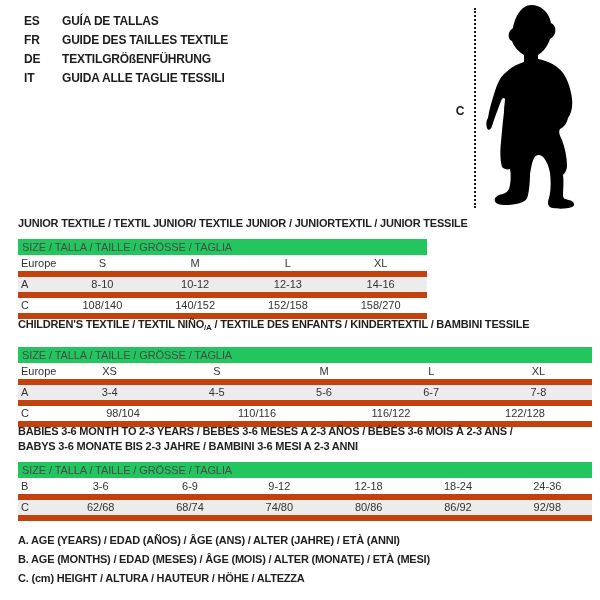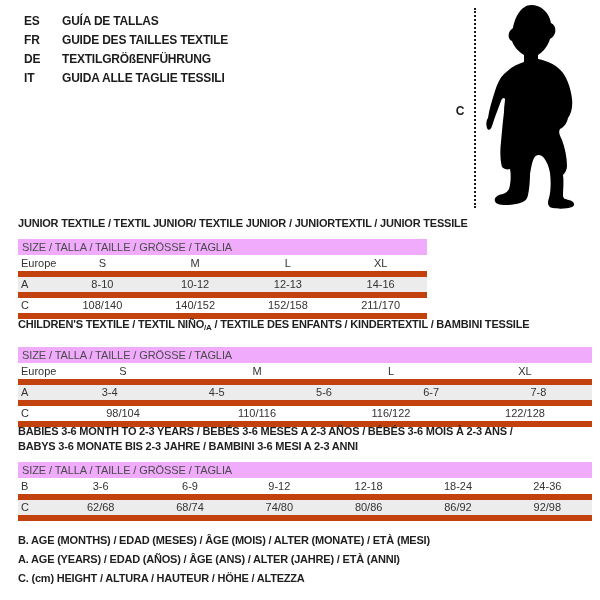--- a/index.html
+++ b/index.html
@@ -16,21 +16,21 @@
   
   .height-line{position:absolute;left:474px;top:8px;height:200px;width:0;border-left:2px dotted #1a1a1a;}
   .height-label{position:absolute;left:452px;top:104px;width:16px;text-align:center;font-size:12px;font-weight:bold;color:#1c1c1c;}
   .baby-svg{position:absolute;left:486px;top:2px;}
   
   .sec-title{position:absolute;left:18px;font-size:11px;font-weight:bold;letter-spacing:-0.2px;color:#1f1f1f;white-space:nowrap;line-height:15px;}
   .sub{font-size:8px;position:relative;top:2px;}
   .size-table{position:absolute;left:18px;}
   .t-narrow{width:409px;}
   .t-wide{width:574px;}
-  .band{height:16px;line-height:16px;background:#f0abfc;color:#4a4a4a;font-size:11px;
+  .band{height:16px;line-height:16px;background:#22c55e;color:#4a4a4a;font-size:11px;
         padding-left:4px;border-bottom:1px solid #ffffff;letter-spacing:-0.1px;}
   .t-row{display:flex;height:15px;line-height:15px;border-bottom:6px solid #c2410c;font-size:11px;color:#333333;}
   .t-row.alt{background:#ececec;}
   .row-label{width:38px;padding-left:3px;box-sizing:border-box;text-align:left;}
   .cell{flex:1;text-align:center;}
   
   .notes{position:absolute;left:18px;top:531px;}
   .note-line{font-size:11px;font-weight:bold;letter-spacing:-0.2px;color:#1f1f1f;line-height:19px;white-space:nowrap;}
 </style>
 </head>
@@ -122,29 +122,30 @@
     <span class="cell">8-10</span>
     <span class="cell">10-12</span>
     <span class="cell">12-13</span>
     <span class="cell">14-16</span>
   </div>
   <div class="t-row">
     <span class="row-label">C</span>
     <span class="cell">108/140</span>
     <span class="cell">140/152</span>
     <span class="cell">152/158</span>
-    <span class="cell">211/170</span>
+    <span class="cell">158/270</span>
   </div>
 </div>
 
 <div class="sec-title" style="top:317px;text-align:center;"><span>CHILDREN'S TEXTILE / TEXTIL NIÑO</span><span class="sub">/A</span><span> / TEXTILE DES ENFANTS / KINDERTEXTIL / BAMBINI TESSILE</span></div>
 <div class="size-table t-wide" style="top:347px;">
   <div class="band">SIZE / TALLA / TAILLE / GRÖSSE / TAGLIA</div>
   <div class="t-row">
     <span class="row-label">Europe</span>
+    <span class="cell">XS</span>
     <span class="cell">S</span>
     <span class="cell">M</span>
     <span class="cell">L</span>
     <span class="cell">XL</span>
   </div>
   <div class="t-row alt">
     <span class="row-label">A</span>
     <span class="cell">3-4</span>
     <span class="cell">4-5</span>
     <span class="cell">5-6</span>
@@ -180,16 +181,16 @@
     <span class="cell">62/68</span>
     <span class="cell">68/74</span>
     <span class="cell">74/80</span>
     <span class="cell">80/86</span>
     <span class="cell">86/92</span>
     <span class="cell">92/98</span>
   </div>
 </div>
 
 <div class="notes">
+  <div class="note-line">A. AGE (YEARS) / EDAD (AÑOS) / ÂGE (ANS) / ALTER (JAHRE) / ETÀ (ANNI)</div>
   <div class="note-line">B. AGE (MONTHS) / EDAD (MESES) / ÂGE (MOIS) / ALTER (MONATE) / ETÀ (MESI)</div>
-  <div class="note-line">A. AGE (YEARS) / EDAD (AÑOS) / ÂGE (ANS) / ALTER (JAHRE) / ETÀ (ANNI)</div>
   <div class="note-line">C. (cm) HEIGHT / ALTURA / HAUTEUR / HÖHE / ALTEZZA</div>
 </div>
 
 </body></html>

